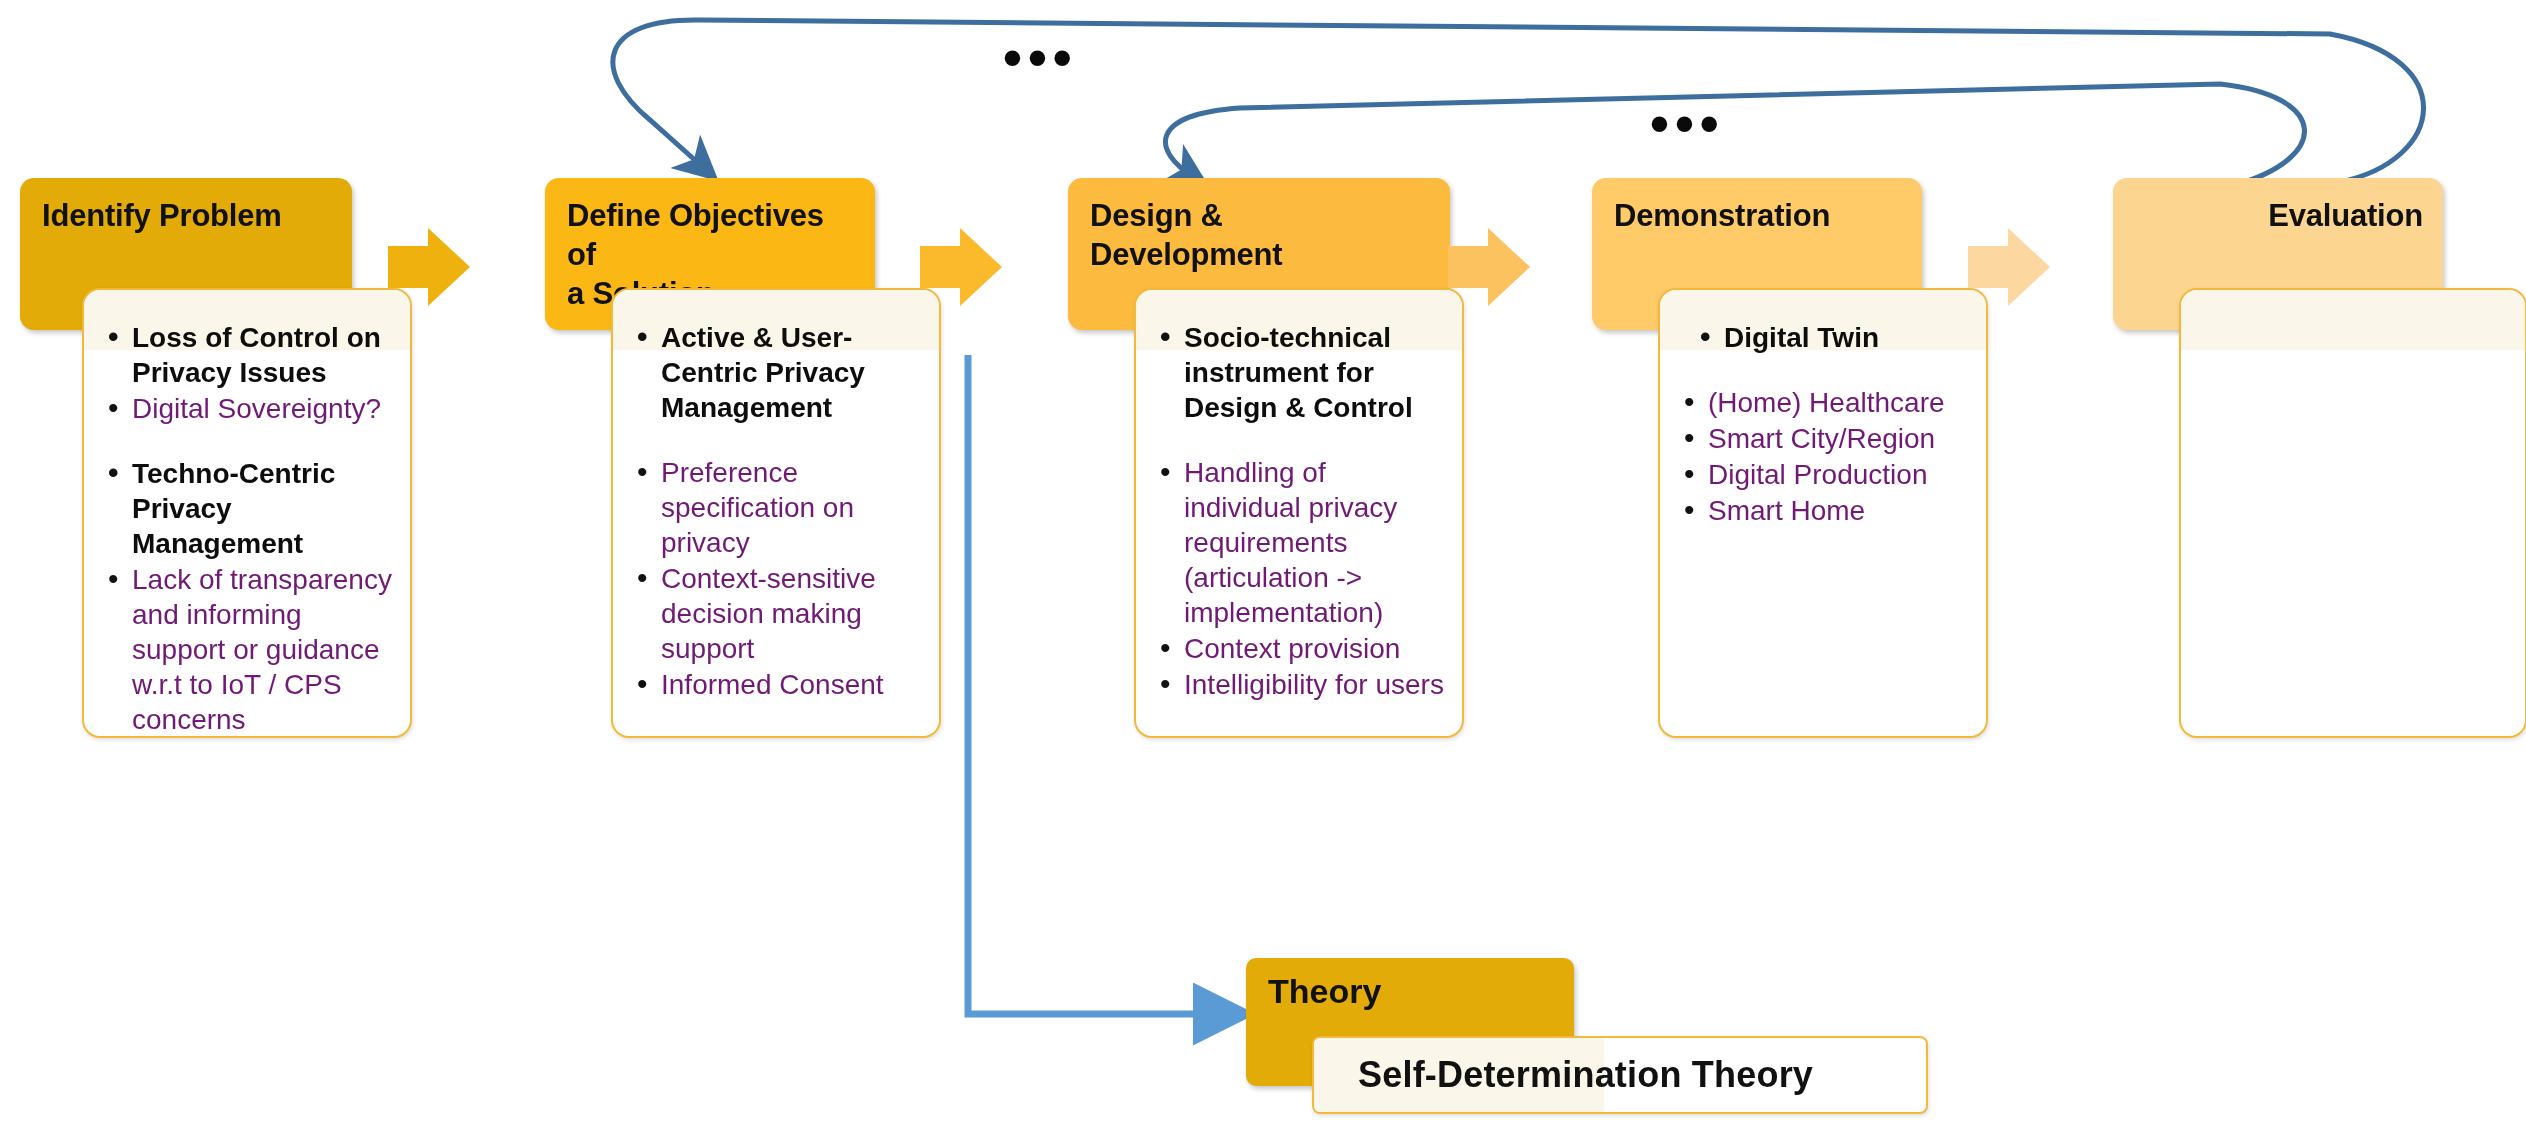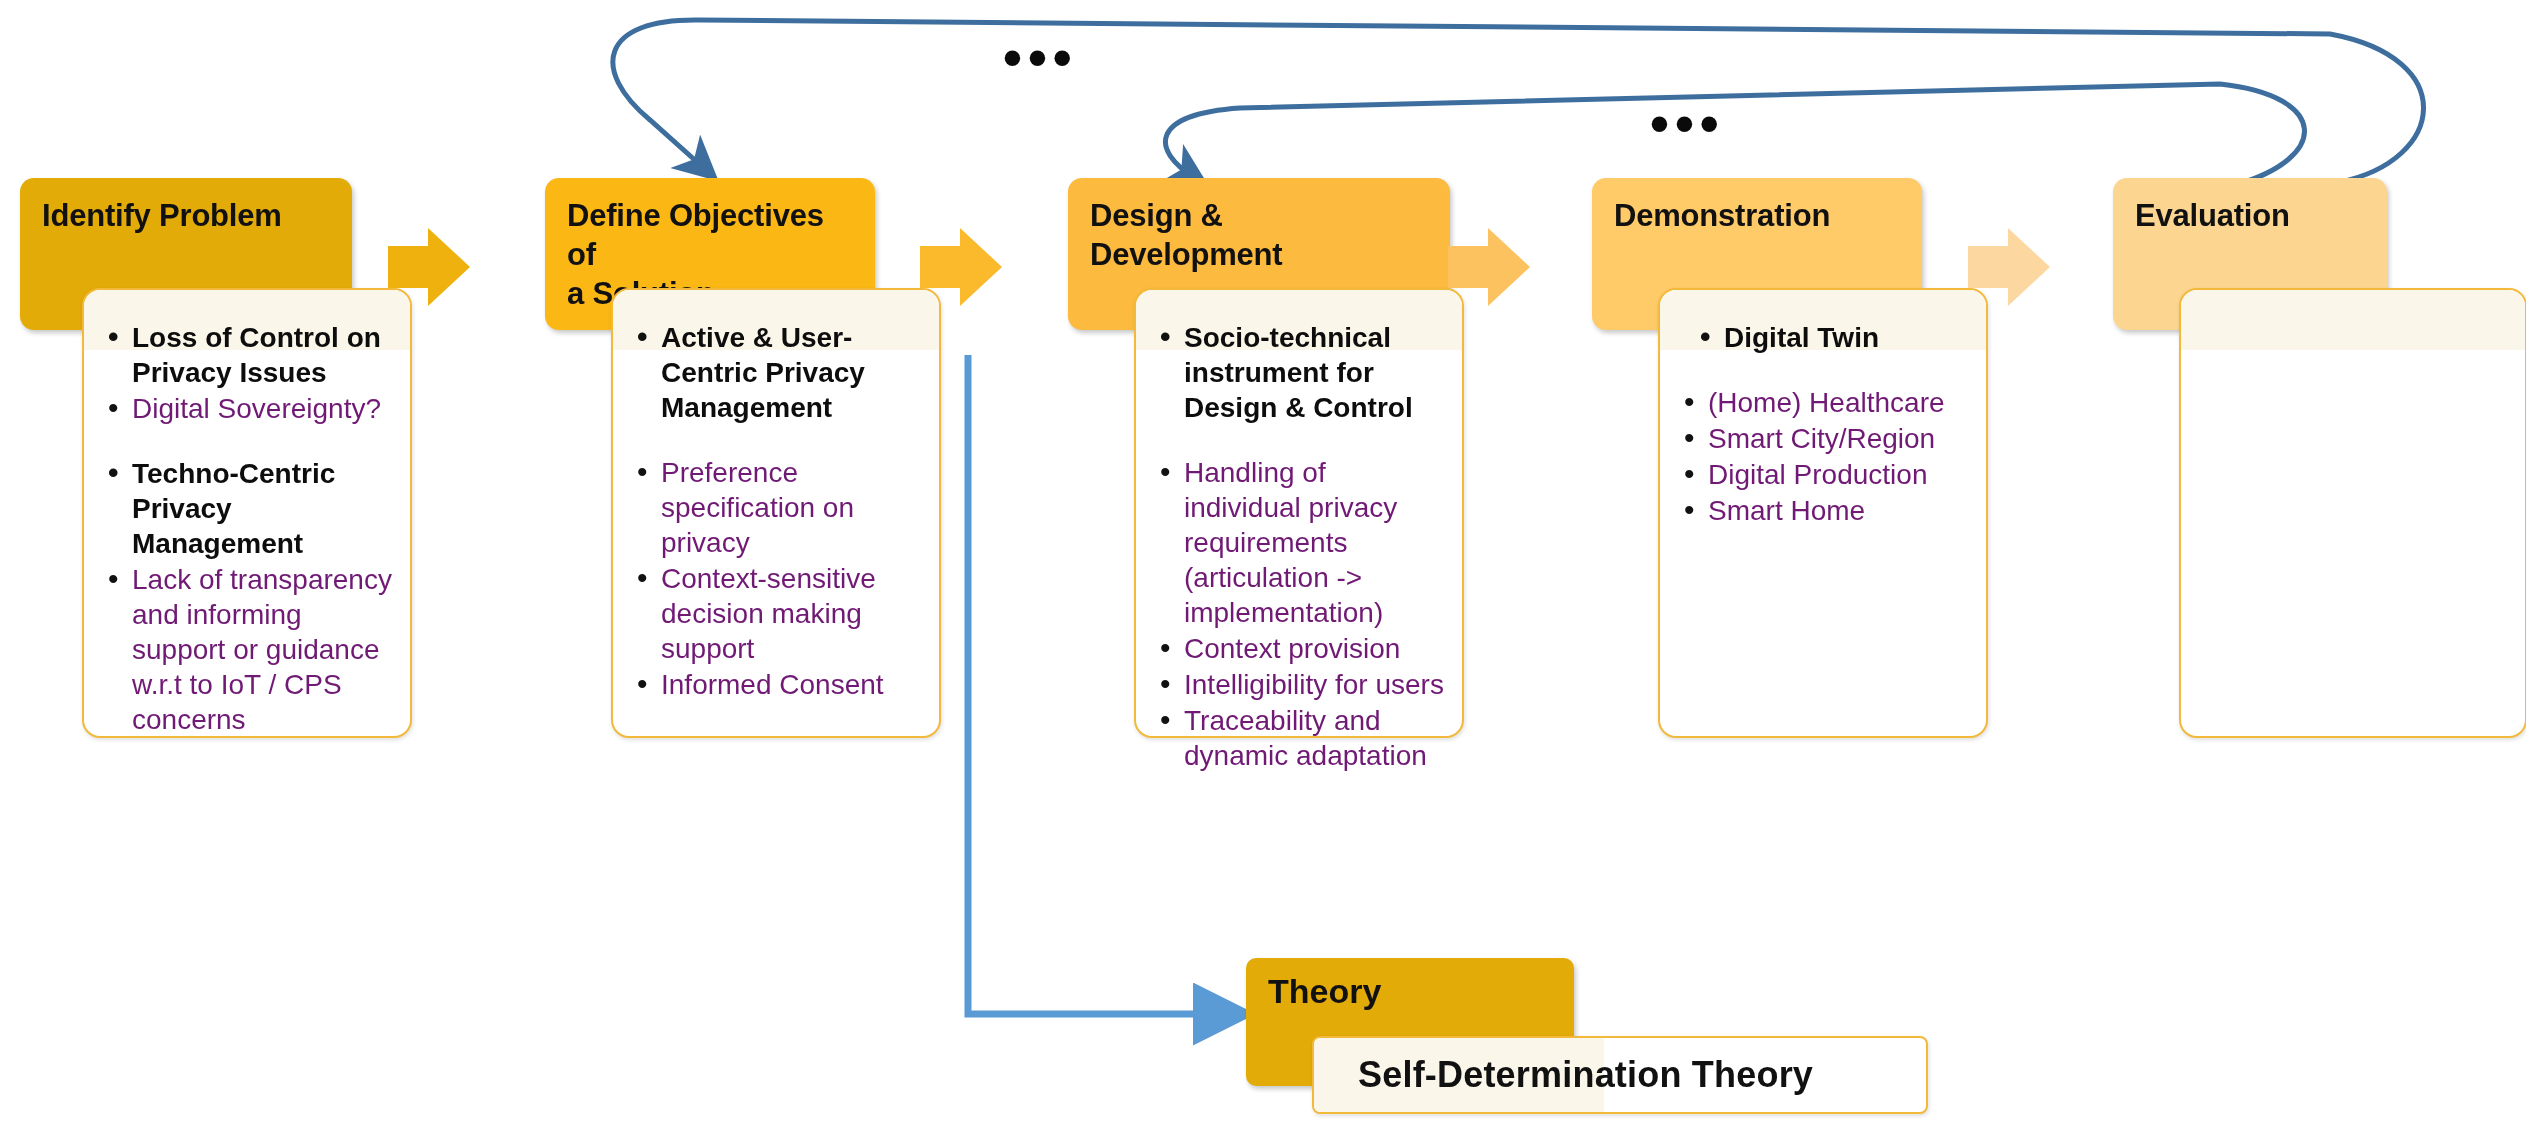--- a/index.html
+++ b/index.html
@@ -159,21 +159,20 @@
       <div class="phase-head-label">Design &amp;
 Development</div>
     </div>
     <div class="phase-card" style="left:66px;top:110px;width:330px;height:450px;">
       <div class="tint"></div>
       <ul class="bullets">
         <li class="strong">Socio-technical instrument for Design &amp; Control</li>
         <li class="gap">Handling of individual privacy requirements (articulation -&gt; implementation)</li>
         <li>Context provision</li>
         <li>Intelligibility for users</li>
-        <li>Traceability and dynamic adaptation</li>
       </ul>
     </div>
   </div>
 
   <div class="chevron" style="left:1448px;">
     <div class="bar" style="background:#FCC260;"></div>
     <div class="tip" style="border-left:42px solid #FCC260;"></div>
   </div>
 
   <div class="phase" style="left:1592px;">
@@ -191,21 +190,21 @@
       </ul>
     </div>
   </div>
 
   <div class="chevron" style="left:1968px;">
     <div class="bar" style="background:#FCD7A0;"></div>
     <div class="tip" style="border-left:42px solid #FCD7A0;"></div>
   </div>
 
   <div class="phase" style="left:2113px;">
-    <div class="phase-head" style="width:274px;height:152px;background:#FCD690;">
+    <div class="phase-head" style="width:330px;height:152px;background:#FCD690;text-align:right;">
       <div class="phase-head-label">Evaluation</div>
     </div>
     <div class="phase-card" style="left:66px;top:110px;width:348px;height:450px;">
       <div class="tint"></div>
     </div>
   </div>
 
   <div id="theory-head">
     <div class="lbl">Theory</div>
   </div>

